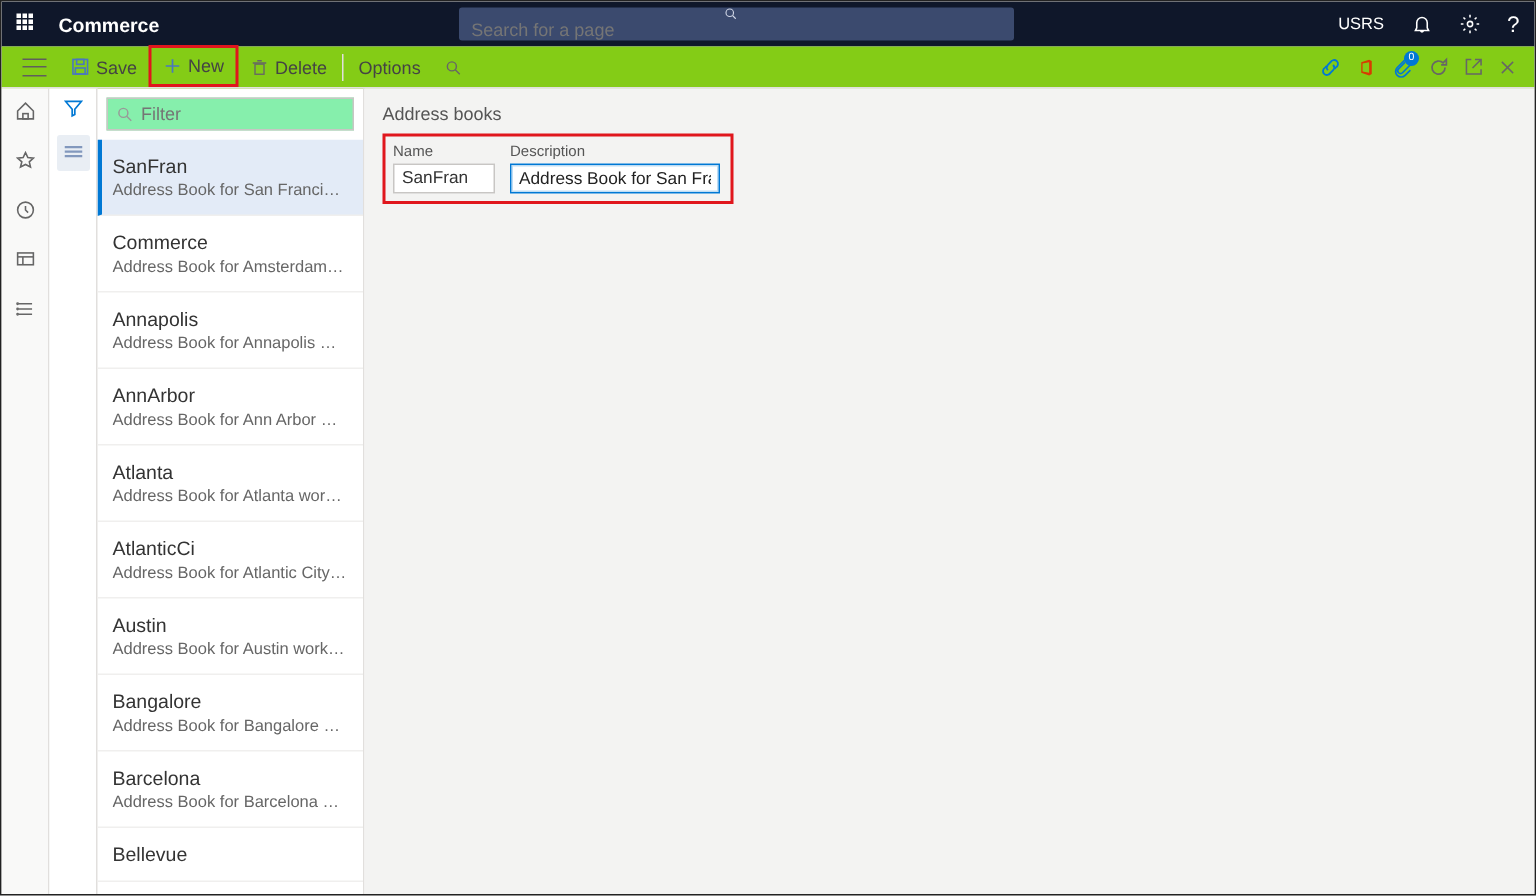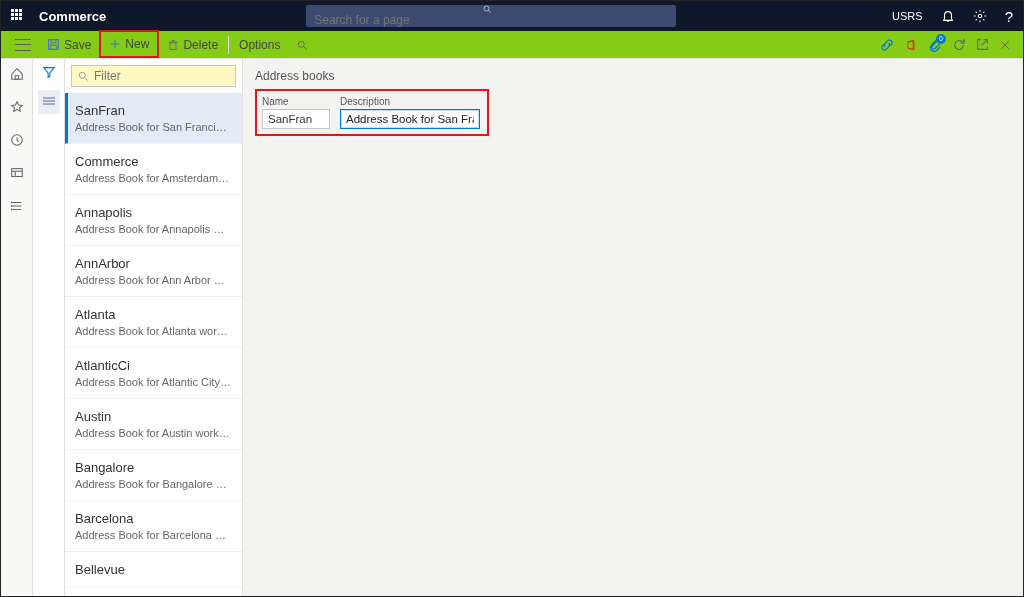--- a/index.html
+++ b/index.html
@@ -35,21 +35,21 @@
   .main { display: flex; height: calc(597px - 30px - 28px - 2px); }
   .rail { width: 32px; border-right: 1px solid #e1dfdd; background:#f9f9f8; display: flex; flex-direction: column; align-items: center; padding-top: 8px; gap: 16px; }
   .rail > * { cursor: pointer; }
 
   .navcol { width: 32px; border-right: 1px solid #e1dfdd; background:#fff; display:flex; flex-direction:column; align-items:center; padding-top: 6px; gap:8px; }
   .navcol .funnel { color:#0078d4; }
   .navcol .eql { background:#e9eef4; padding:5px 5px; border-radius:2px; }
 
   .listpanel { width: 178px; border-right: 1px solid #e1dfdd; display:flex; flex-direction:column; }
   .filter-wrap { padding: 6px 6px 6px 6px; }
-  .filter-input { width: 100%; height: 22px; border:1px solid #c8c6c4; font-size:12px; padding: 0 6px 0 22px; color:#666; background: #fef9c3; }
+  .filter-input { width: 100%; height: 22px; border:1px solid #c8c6c4; font-size:12px; padding: 0 6px 0 22px; color:#666; background: #86efac; }
   .filter-holder { position: relative; }
   .filter-holder svg { position: absolute; left: 6px; top: 5px; }
 
   .list-scroll { flex:1; overflow-y: auto; }
   .list-scroll::-webkit-scrollbar { width:6px; }
   .list-scroll::-webkit-scrollbar-thumb { background:#c8c6c4; }
   .item { padding: 10px 10px 10px 10px; border-bottom: 1px solid #f0efee; cursor:pointer; }
   .item.selected { background:#e3ebf7; border-left:3px solid #0078d4; padding-left:7px; }
   .item .title { font-size:13px; color:#333; }
   .item .sub { font-size:11px; color:#666; margin-top:3px; white-space:nowrap; overflow:hidden; text-overflow:ellipsis; }

